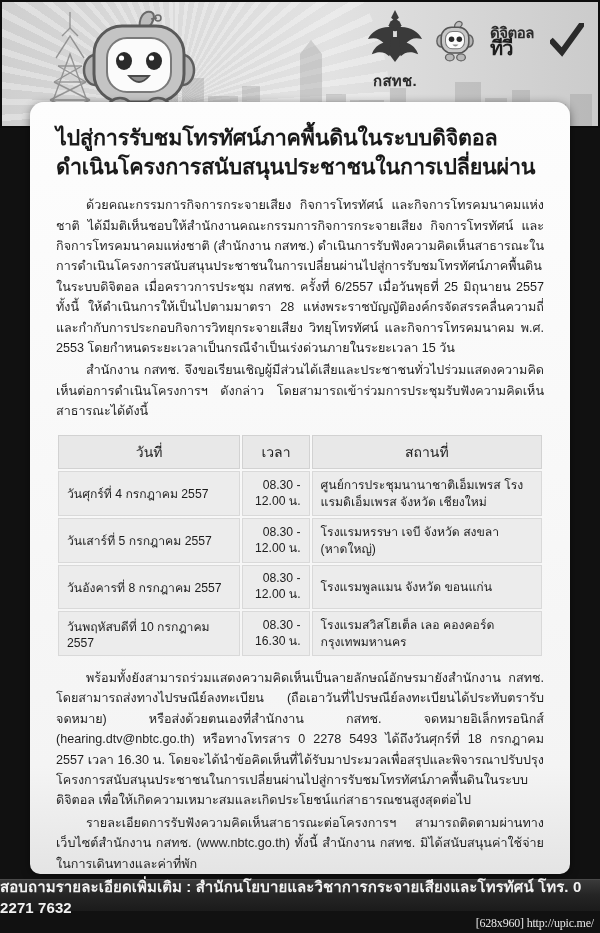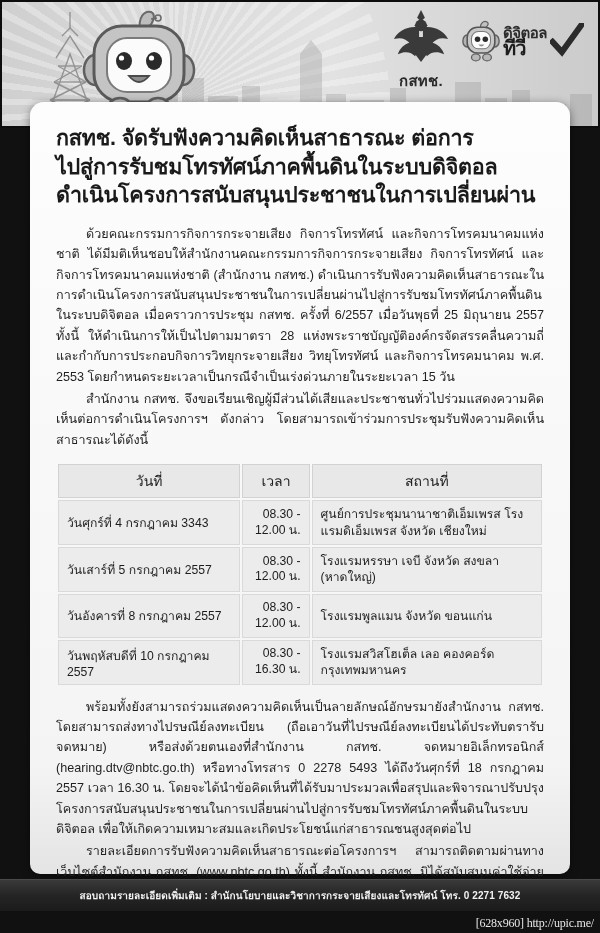--- a/index.html
+++ b/index.html
@@ -51,21 +51,21 @@
   
   .logos {
     position:absolute; right:16px; top:8px;
     display:flex; align-items:flex-start; gap:10px;
   }
   .garuda-logo { width:62px; text-align:center; }
   .garuda-label {
     font-size:15px; font-weight:bold; color:#2a2a2a;
     letter-spacing:.3px; margin-top:1px;text-align:center;
   }
-  .dtv-logo { display:flex; align-items:center; gap:3px; margin-top:12px; }
+  .dtv-logo { display:flex; align-items:center; gap:16px; margin-top:12px; }
   .dtv-text { display:flex; flex-direction:column; line-height:1; }
   .dtv-line1 { font-size:15px; font-weight:bold; color:#2b2b2b; letter-spacing:-.5px; }
   .dtv-line2 {
     font-size:20px; font-weight:bold; color:#1d1d1d;
     letter-spacing:-1px; margin-top:-2px;
   }
 
   
   .card {
     position:absolute; left:30px; top:102px;
@@ -120,21 +120,21 @@
 
   
   .footer {
     position:absolute; left:0; bottom:22px;
     width:600px; height:32px;
     background:linear-gradient(180deg,#3a3a3a 0%,#252525 48%,#1b1b1b 100%);
     display:flex; align-items:center; justify-content:center;
     border-top:1px solid #4a4a4a;
   }
   .footer-text {
-    color:#f2f2f2; font-size:10px; font-weight:bold; letter-spacing:.1px;
+    color:#f2f2f2; font-size:15px; font-weight:bold; letter-spacing:.1px;
   }
 
   .watermark {
     position:absolute; right:6px; bottom:2px;
     color:#e8e8e8; font-size:12px;
     font-family:Liberation Serif, serif;
     letter-spacing:-.2px;
   }
 </style>
 </head>
@@ -256,21 +256,20 @@
         </svg>
       </div>
     </div>
 
     <div class="banner-frame"></div>
   </div>
 
   <div class="card">
 
     <h1 class="title">
-      <span>กสทช. จัดรับฟังความคิดเห็นสาธารณะ ต่อการ</span>
       <span>ไปสู่การรับชมโทรทัศน์ภาคพื้นดินในระบบดิจิตอล</span>
       <span>ดำเนินโครงการสนับสนุนประชาชนในการเปลี่ยนผ่าน</span>
     </h1>
 
     <div class="body-text">
       <p class="para"><span class="indent"></span><span>ด้วยคณะกรรมการกิจการกระจายเสียง กิจการโทรทัศน์ และกิจการโทรคมนาคมแห่งชาติ ได้มีมติเห็นชอบให้สำนักงานคณะกรรมการกิจการกระจายเสียง กิจการโทรทัศน์ และกิจการโทรคมนาคมแห่งชาติ (สำนักงาน กสทช.) ดำเนินการรับฟังความคิดเห็นสาธารณะในการดำเนินโครงการสนับสนุนประชาชนในการเปลี่ยนผ่านไปสู่การรับชมโทรทัศน์ภาคพื้นดินในระบบดิจิตอล เมื่อคราวการประชุม กสทช. ครั้งที่ 6/2557 เมื่อวันพุธที่ 25 มิถุนายน 2557 ทั้งนี้ ให้ดำเนินการให้เป็นไปตามมาตรา 28 แห่งพระราชบัญญัติองค์กรจัดสรรคลื่นความถี่และกำกับการประกอบกิจการวิทยุกระจายเสียง วิทยุโทรทัศน์ และกิจการโทรคมนาคม พ.ศ. 2553 โดยกำหนดระยะเวลาเป็นกรณีจำเป็นเร่งด่วนภายในระยะเวลา 15 วัน</span></p>
       <p class="para"><span class="indent"></span><span>สำนักงาน กสทช. จึงขอเรียนเชิญผู้มีส่วนได้เสียและประชาชนทั่วไปร่วมแสดงความคิดเห็นต่อการดำเนินโครงการฯ ดังกล่าว โดยสามารถเข้าร่วมการประชุมรับฟังความคิดเห็นสาธารณะได้ดังนี้</span></p>
     </div>
 
     <table class="schedule">
@@ -281,21 +280,21 @@
       </colgroup>
       <thead>
         <tr>
           <th>วันที่</th>
           <th>เวลา</th>
           <th>สถานที่</th>
         </tr>
       </thead>
       <tbody>
         <tr>
-          <td class="col-date">วันศุกร์ที่ 4 กรกฎาคม 3343</td>
+          <td class="col-date">วันศุกร์ที่ 4 กรกฎาคม 2557</td>
           <td class="col-time">08.30 -
 12.00 น.</td>
           <td class="col-venue">ศูนย์การประชุมนานาชาติเอ็มเพรส โรงแรมดิเอ็มเพรส จังหวัด เชียงใหม่</td>
         </tr>
         <tr>
           <td class="col-date">วันเสาร์ที่ 5 กรกฎาคม 2557</td>
           <td class="col-time">08.30 -
 12.00 น.</td>
           <td class="col-venue">โรงแรมหรรษา เจบี จังหวัด สงขลา (หาดใหญ่)</td>
         </tr>

